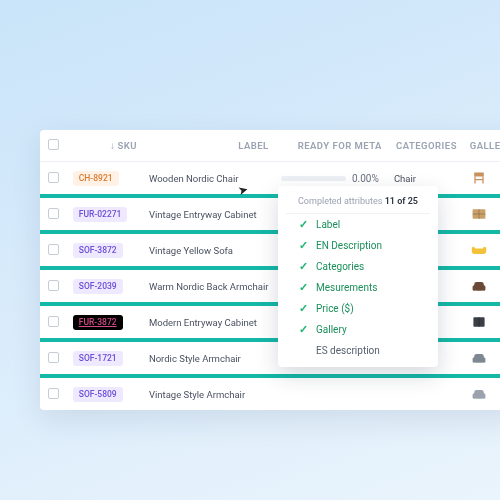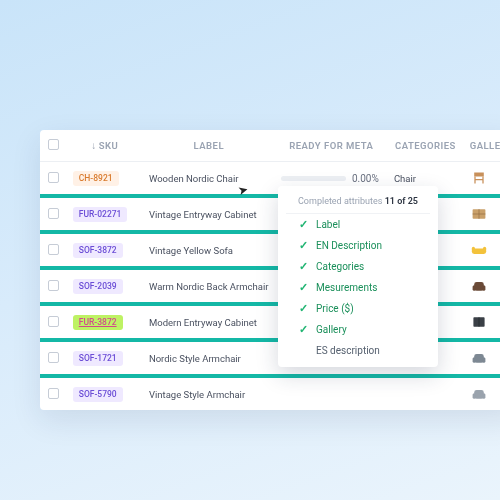--- a/index.html
+++ b/index.html
@@ -13,21 +13,21 @@
   .table-wrap {
     position: absolute;
     left: 40px; top: 130px;
     width: 480px;
     background: #fff;
     border-radius: 4px;
     box-shadow: 0 10px 30px rgba(20,40,80,0.10);
   }
   table { width: 100%; border-collapse: collapse; font-size: 9.5px; }
   thead th {
-    text-align: center;
+    text-align: right;
     color: #9aa3b2;
     font-weight: 600;
     letter-spacing: .05em;
     padding: 9px 6px;
     border-bottom: 1px solid #eceff3;
   }
   tbody td {
     padding: 8px 6px;
     border-bottom: 4px solid #14b8a6;
     color: #4a5160;
@@ -45,21 +45,21 @@
   .chk {
     width: 11px; height: 11px; border: 1.2px solid #c6ccd6; border-radius: 2px;
     display:inline-block; background:#fff;
   }
   .sku-pill {
     display:inline-block; padding: 2.5px 6px; border-radius: 3px;
     font-size: 8.5px; font-weight:500; white-space:nowrap;
   }
   .sku-orange { background:#fff1e6; color:#d97b2e; }
   .sku-purple { background:#efe9ff; color:#6b4dd6; }
-  .sku-pink   { background:#bef264; color:#d14a8a;text-decoration:underline; }
+  .sku-pink   { background:#000000; color:#d14a8a;text-decoration:underline; }
   .progress-wrap { display:flex; align-items:center; gap:6px; }
   .progress-bar {
     flex:1; height:5px; background:#eceff3; border-radius:3px; position:relative;
   }
   .progress-fill {
     height:100%; border-radius:3px; background:#f6c945;
   }
   .pct { font-size:10px; color:#6a7180; min-width:30px; }
   .cursor {
     position:absolute; left:198px; top:53px; z-index:5;
@@ -210,21 +210,21 @@
               <svg viewBox="0 0 24 20" xmlns="http://www.w3.org/2000/svg">
                 <rect x="6" y="5" width="12" height="11" rx="3" fill="#7d8893"></rect>
                 <rect x="4" y="9" width="4" height="7" rx="2" fill="#7d8893"></rect>
                 <rect x="16" y="9" width="4" height="7" rx="2" fill="#7d8893"></rect>
               </svg>
             </span>
           </td>
         </tr>
         <tr>
           <td class="col-check"><span class="chk"></span></td>
-          <td class="col-sku"><span class="sku-pill sku-purple">SOF-5790</span></td>
+          <td class="col-sku"><span class="sku-pill sku-purple">SOF-5809</span></td>
           <td class="col-label">Vintage Style Armchair</td>
           <td class="col-ready"></td>
           <td class="col-cat"></td>
           <td class="col-gal">
             <span class="thumb">
               <svg viewBox="0 0 24 20" xmlns="http://www.w3.org/2000/svg">
                 <rect x="6" y="5" width="12" height="11" rx="3" fill="#9aa3ad"></rect>
                 <rect x="4" y="9" width="4" height="7" rx="2" fill="#9aa3ad"></rect>
                 <rect x="16" y="9" width="4" height="7" rx="2" fill="#9aa3ad"></rect>
               </svg>

